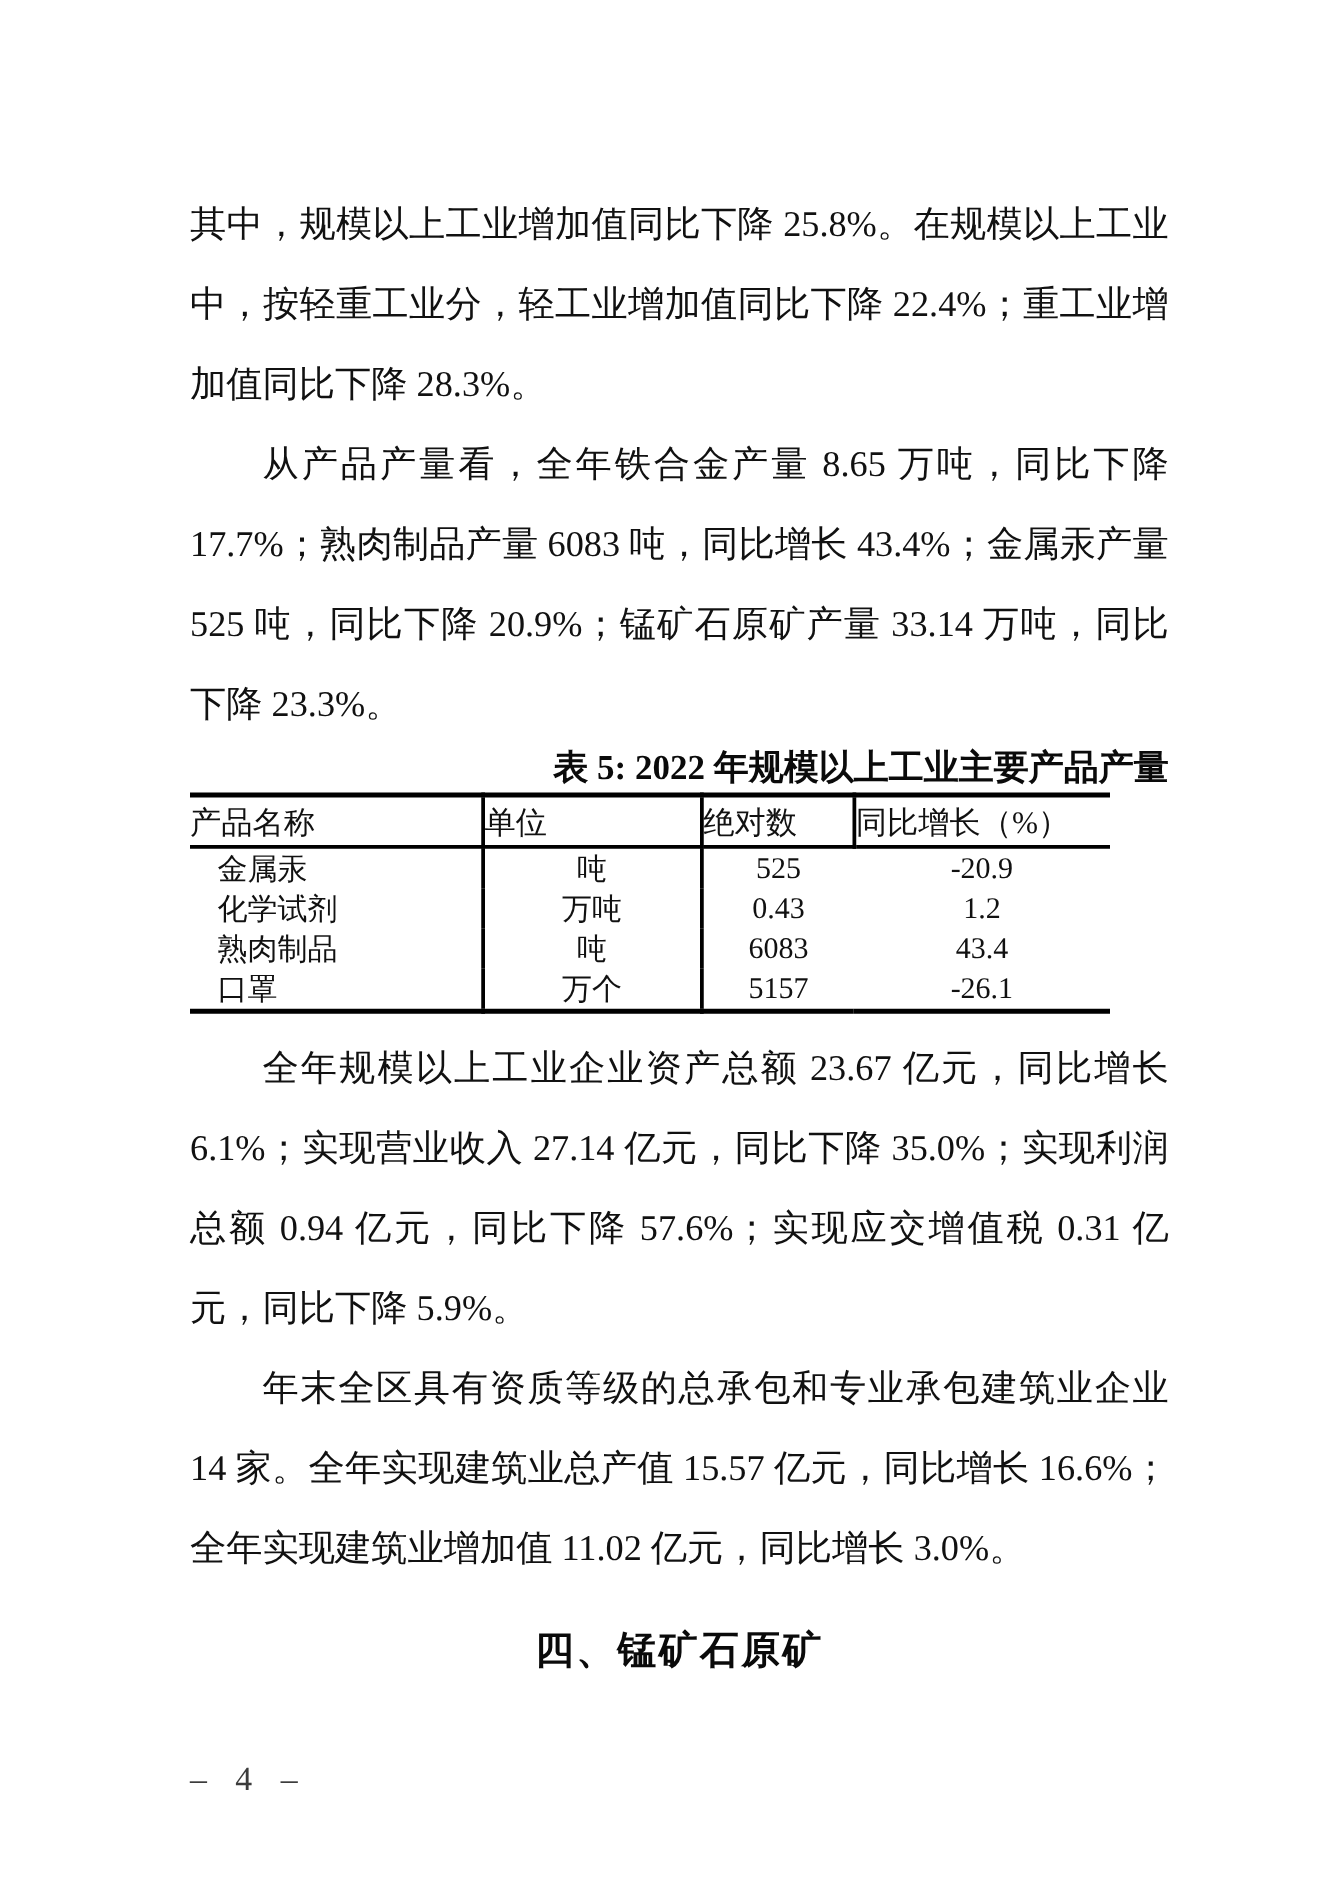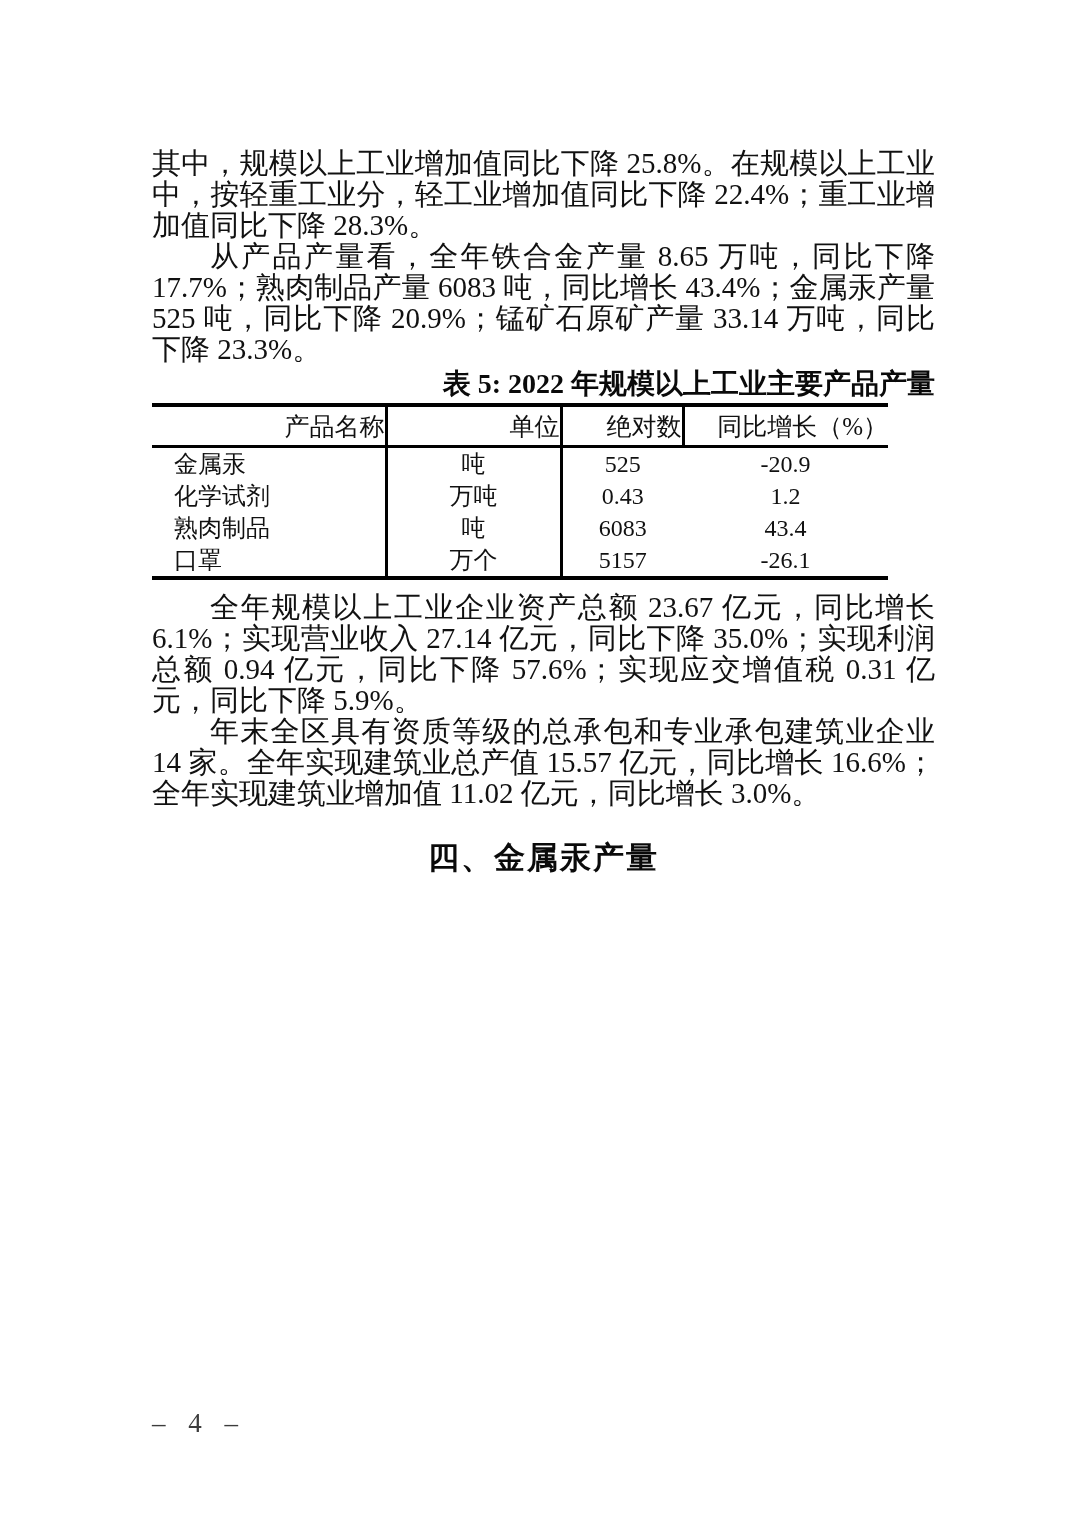--- a/index.html
+++ b/index.html
@@ -18,21 +18,21 @@
   }
   .content {
     position: absolute;
     left: 152px;
     top: 148px;
     width: 783px;
   }
   .para {
     margin: 0;
     font-size: 29px;
-    line-height: 31px;
+    line-height: 64px;
     text-align: justify;
     text-justify: inter-character;
     color: #111111;
   }
   .para.indent {
     text-indent: 58px;
   }
   .table-caption {
     margin: 2px 0 0 0;
     width: 100%;
@@ -54,21 +54,21 @@
     color: #111111;
   }
   table.data-table col.w0 { width: 234px; }
   table.data-table col.w1 { width: 175px; }
   table.data-table col.w2 { width: 122px; }
   table.data-table col.w3 { width: 205px; }
   table.data-table th {
     font-weight: normal;
     font-size: 25px;
     height: 38px;
-    text-align: right;
+    text-align: left;
     border-bottom: 3px solid #000;
     padding: 0;
   }
   table.data-table td {
     height: 30px;
     padding: 0;
     text-align: center;
     vertical-align: middle;
     margin-top: 28px;
   }
@@ -155,19 +155,19 @@
           <td class="c2">5157</td>
           <td class="c3">-26.1</td>
         </tr>
       </tbody>
     </table>
 
     <p class="para indent after-table">全年规模以上工业企业资产总额 23.67 亿元，同比增长 6.1%；实现营业收入 27.14 亿元，同比下降 35.0%；实现利润总额 0.94 亿元，同比下降 57.6%；实现应交增值税 0.31 亿元，同比下降 5.9%。</p>
 
     <p class="para indent">年末全区具有资质等级的总承包和专业承包建筑业企业 14 家。全年实现建筑业总产值 15.57 亿元，同比增长 16.6%；全年实现建筑业增加值 11.02 亿元，同比增长 3.0%。</p>
 
-    <h2 class="section-heading">四、金属汞产量</h2>
+    <h2 class="section-heading">四、锰矿石原矿</h2>
 
 
   </div>
 
   <div class="page-footer">– 4 –</div>
 </div>
 
 </body></html>

